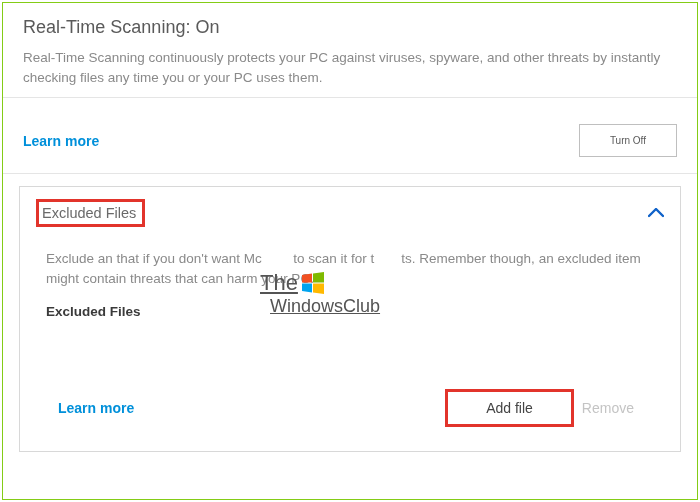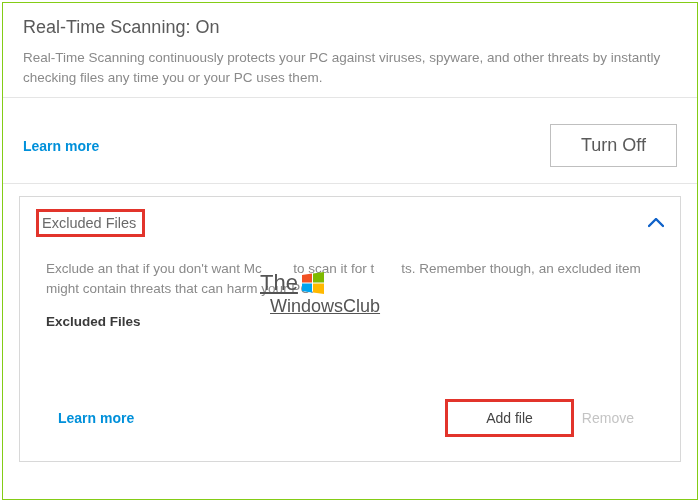--- a/index.html
+++ b/index.html
@@ -3,21 +3,21 @@
   <meta charset="utf-8">
   <style>
     * { box-sizing: border-box; margin: 0; padding: 0; }
     body { font-family: "Segoe UI", Arial, sans-serif; background: #fff; width: 700px; height: 502px; overflow: hidden; position: relative; }
     .outer { border: 1px solid #84cc16; width: 696px; height: 498px; margin: 2px; background: #fff; }
     .top-section { padding: 14px 20px 10px 20px; border-bottom: 1px solid #e5e5e5; }
     .page-title { font-size: 18px; font-weight: 400; color: #5a5a5a; margin-bottom: 10px; }
     .page-desc { font-size: 13.5px; color: #8a8a8a; line-height: 1.45; }
     .actions-row { display: flex; justify-content: space-between; align-items: center; padding: 26px 20px 16px 20px; border-bottom: 1px solid #e5e5e5; }
     .link { color: #0090da; font-size: 14px; font-weight: 600; text-decoration: none; cursor: pointer; }
-    .btn-outline { border: 1px solid #bfbfbf; background: #fff; color: #5a5a5a; font-size: 18px; padding: 10px 30px; cursor: pointer; }
+    .btn-outline { border: 1px solid #bfbfbf; background: #fff; color: #5a5a5a; font-size: 10px; padding: 10px 30px; cursor: pointer; }
     .panel { margin: 12px 16px 0 16px; border: 1px solid #d8d8d8; background: #fff; }
     .panel-header { display: flex; justify-content: space-between; align-items: center; padding: 12px 16px; cursor: pointer; }
     .panel-header-label { color: #6a6a6a; font-size: 14.5px; border: 3px solid #e2342b; padding: 3px 6px 3px 3px; display: inline-block; }
     .chevron { color: #0f62c9; font-size: 14px; user-select: none; }
     .panel-body { padding: 10px 26px 18px 26px; }
     .panel-desc { font-size: 13.5px; color: #8a8a8a; line-height: 1.45; }
     .ex-files-label { font-size: 13.5px; color: #3a3a3a; font-weight: 700; margin-top: 16px; }
     .panel-footer { display: flex; justify-content: space-between; align-items: center; padding: 30px 20px 6px 12px; margin-top: 40px; }
     .footer-right { display: flex; gap: 8px; align-items: center; }
     .btn-addfile { border: 3px solid #e2342b; color: #444; padding: 8px 38px; font-size: 14px; background: #fff; cursor: pointer; }

